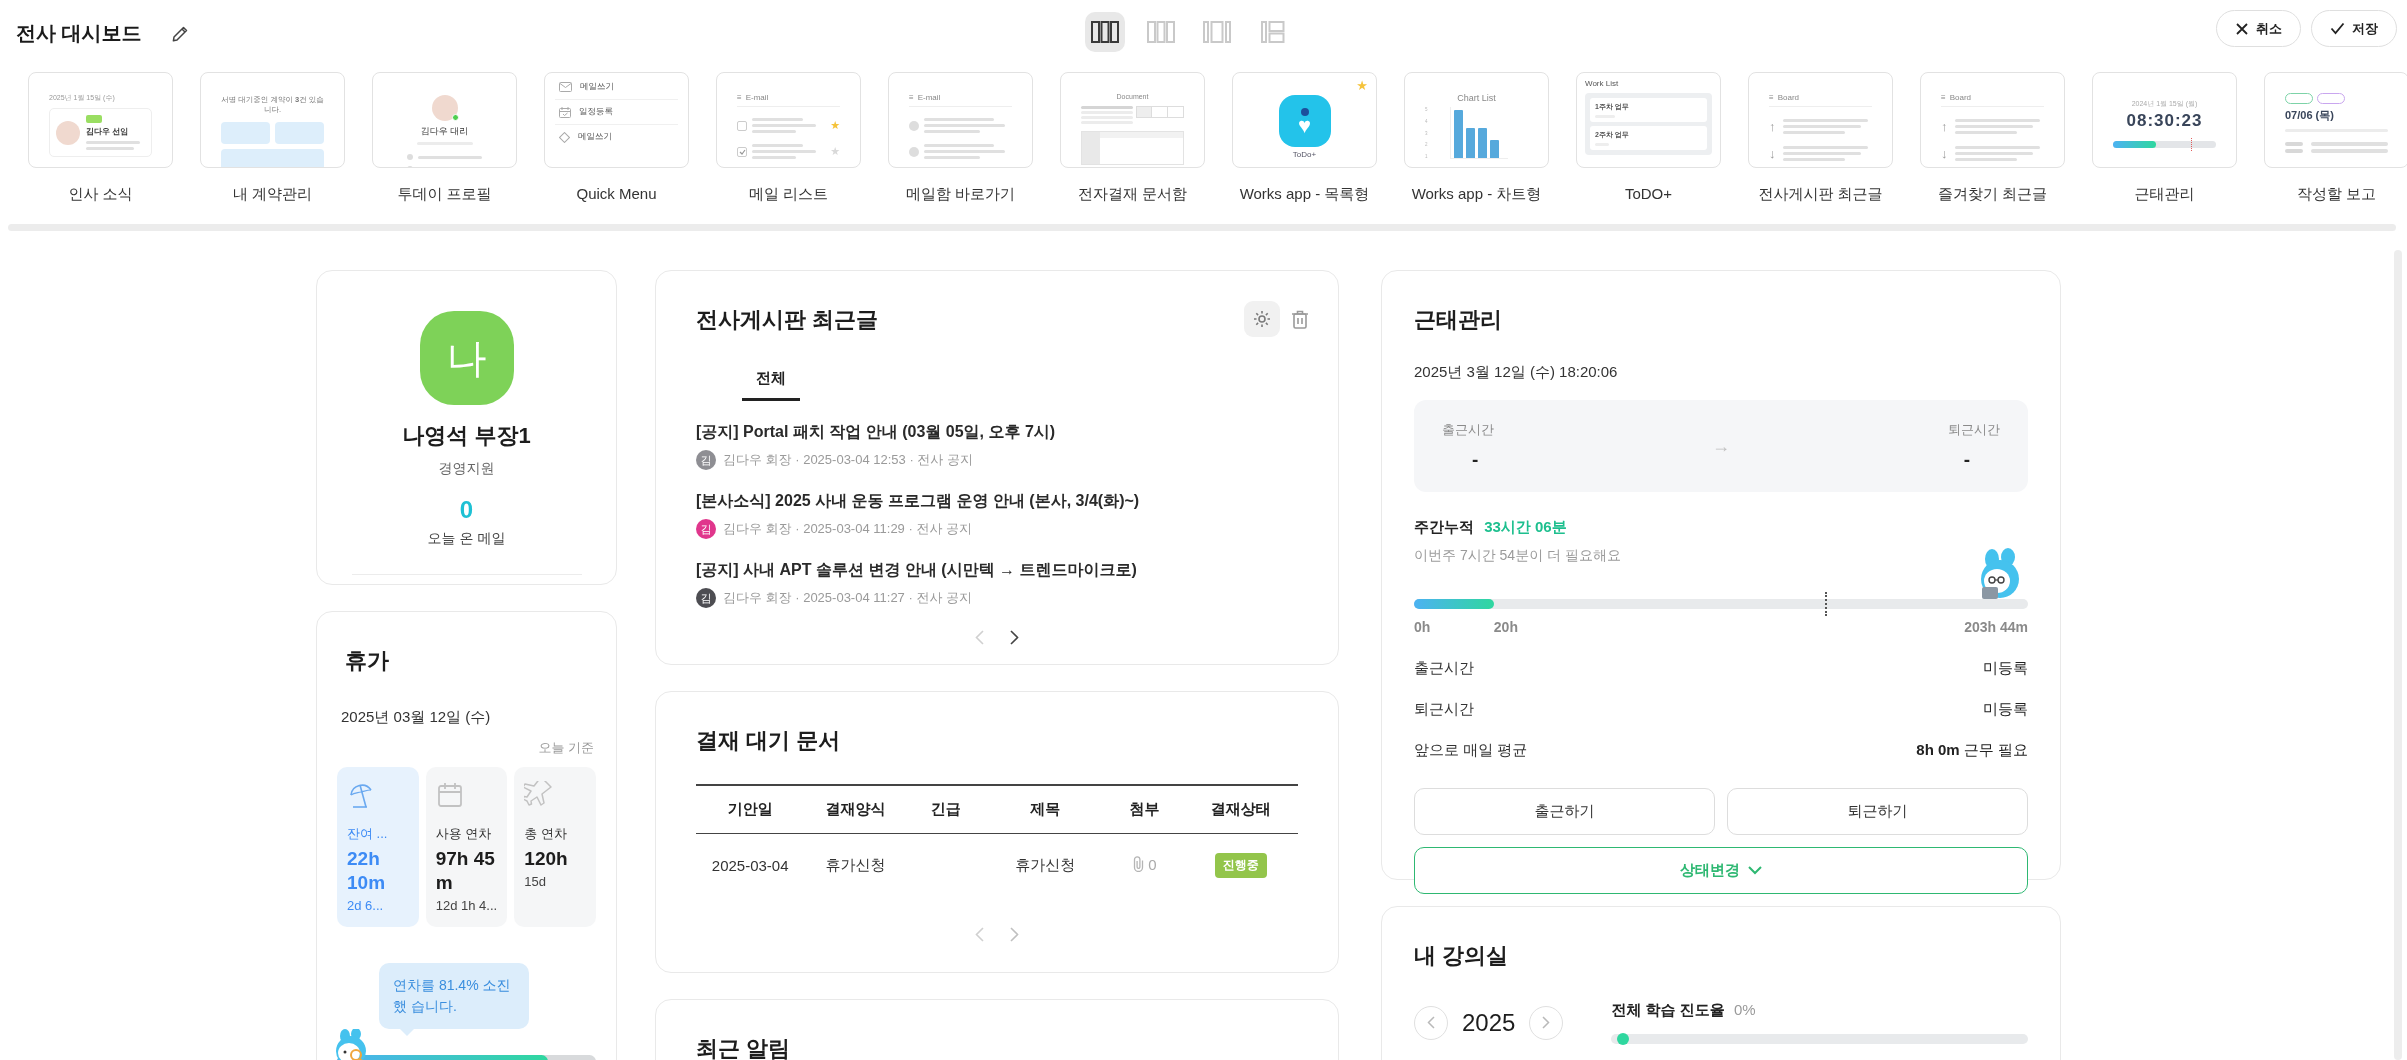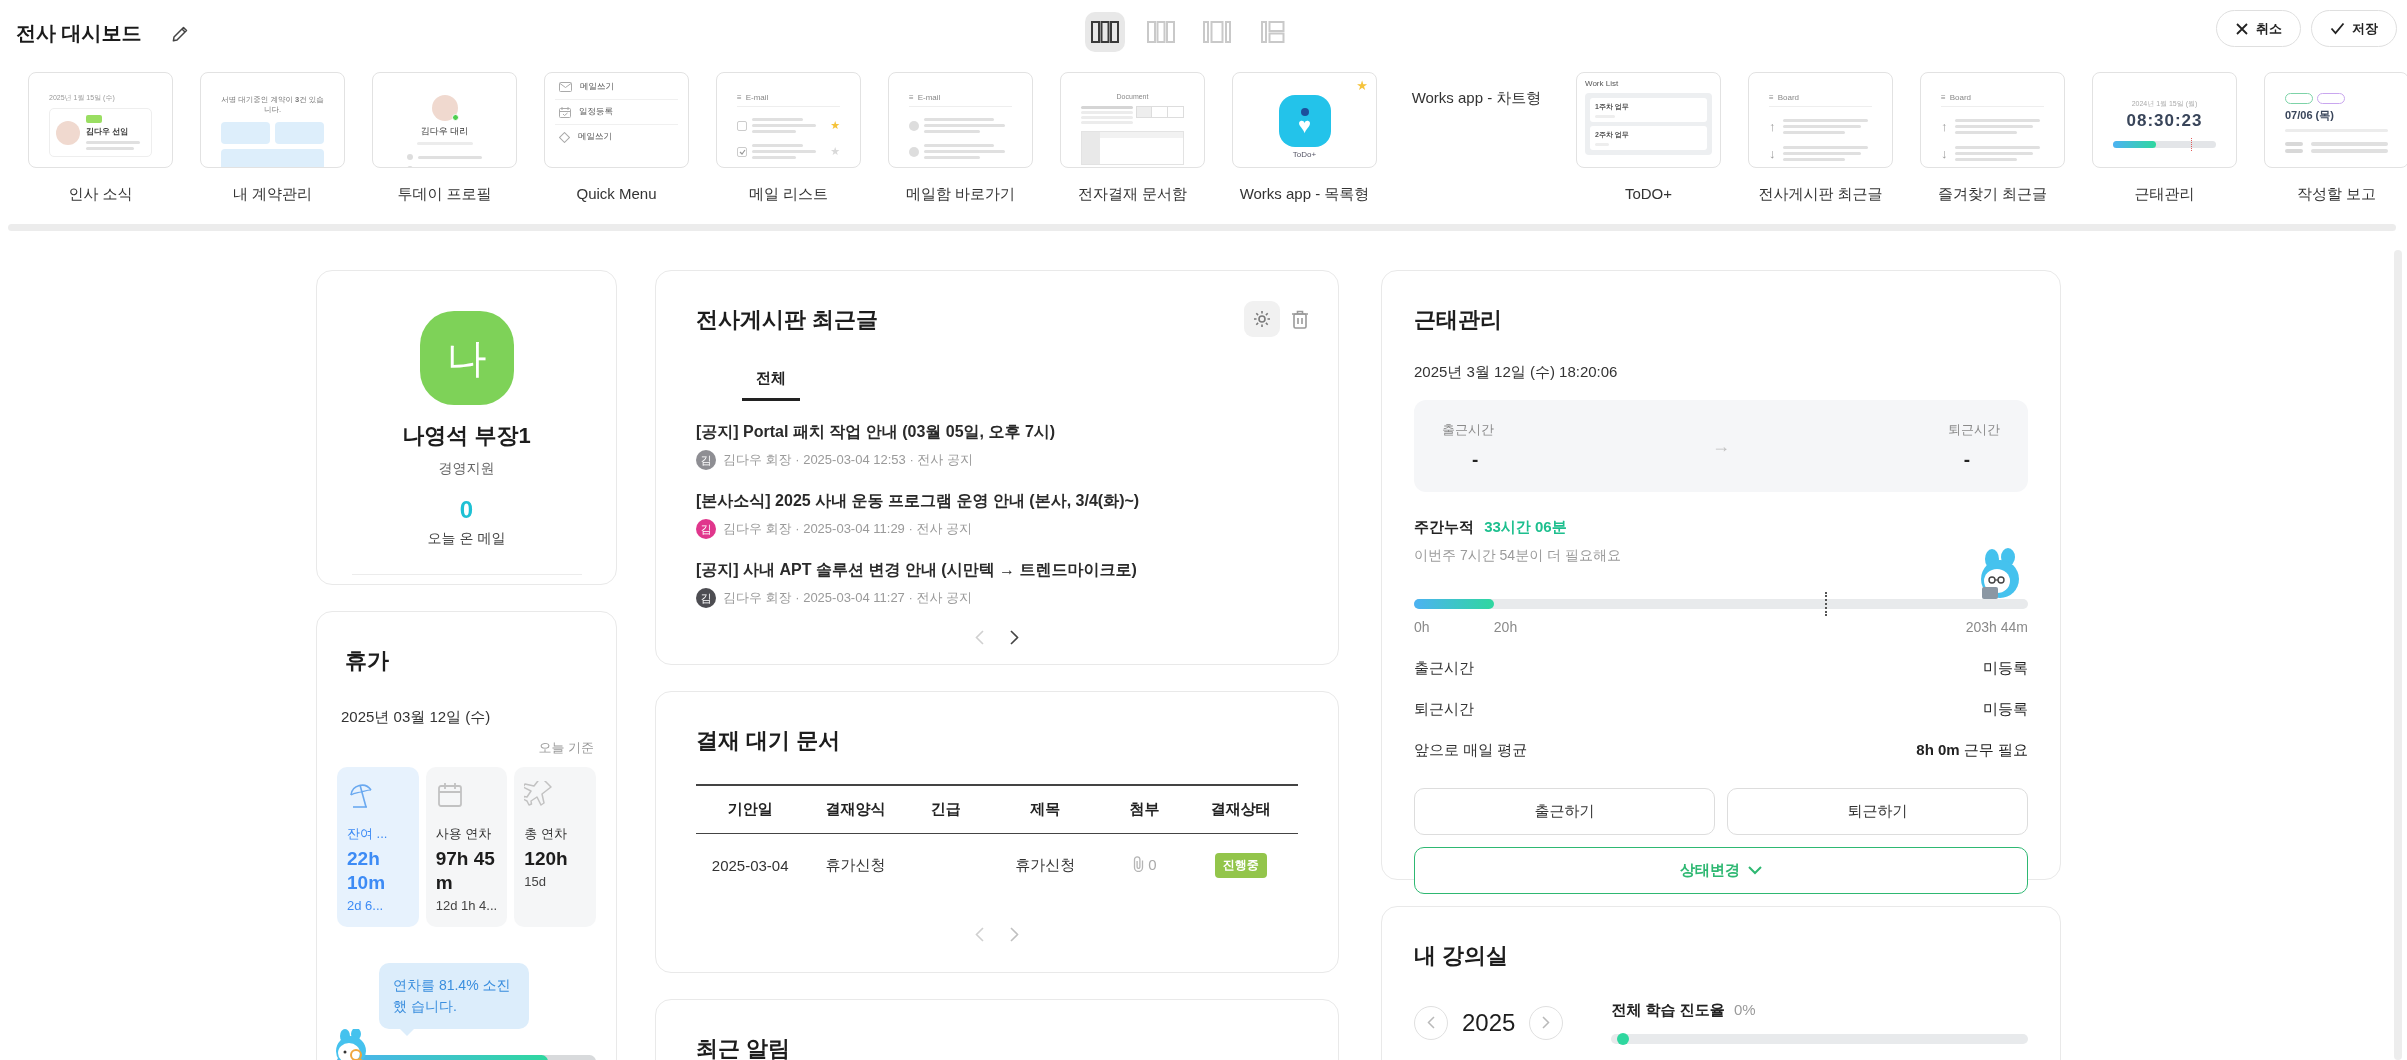--- a/index.html
+++ b/index.html
@@ -128,21 +128,21 @@
   .att-datetime { margin-top:28px; font-size:15px; color:#333; }
   .att-inout { margin-top:18px; background:#f5f6f8; border-radius:12px; height:92px; display:flex; align-items:center; justify-content:space-between; padding:0 28px; position:relative; }
   .att-inout .io { width:120px; }
   .io-label { font-size:13px; color:#8a8a8a; }
   .io-value { margin-top:10px; font-size:19px; font-weight:bold; color:#222; }
   .io-arrow { color:#c0c0c0; font-size:18px; }
   .att-weekly { margin-top:26px; font-size:15px; }
   .att-weekly .wl { font-weight:bold; color:#222; }
   .att-weekly .wv { font-weight:bold; color:#1dbf8e; margin-left:6px; }
   .att-hint { margin-top:10px; font-size:14px; color:#9a9a9a; }
-  .att-bar-wrap { position:relative; margin-top:34px; }
+  .att-bar-wrap { position:relative; margin-top:34px;font-weight:bold; }
   .att-track { height:10px; border-radius:6px; background:#e8eaec; }
   .att-fill { height:10px; border-radius:6px; background:linear-gradient(90deg,#4cb2f2,#2fd79f); }
   .att-marker { position:absolute; top:-7px; height:24px; border-left:2px dotted #555; }
   .att-scale { display:flex; margin-top:10px; font-size:14px; color:#8a8a8a; position:relative; height:18px; }
   .att-scale .s0 { position:absolute; left:0; } .att-scale .s1 { position:absolute; left:13%; } .att-scale .s2 { position:absolute; right:0; }
   .att-row { display:flex; justify-content:space-between; margin-top:22px; font-size:15px; }
   .att-row .rl { color:#333; } .att-row .rv { color:#222; }
   .att-row .rv b { font-weight:bold; }
   .att-btns { display:flex; gap:12px; margin-top:28px; }
   .att-btn { flex:1; height:47px; border:1px solid #ddd; border-radius:10px; background:#fff; font-size:15px; color:#333; cursor:pointer; }
@@ -417,20 +417,38 @@
           <div class="t-todo-sq">
             <div style="width:8px;height:8px;border-radius:50%;background:#1c4f9c"></div>
             <div style="font-size:22px;line-height:0.8;margin-top:1px">♥</div>
           </div>
           <div class="t-todo-label">ToDo+</div>
         </div>
         <div class="glabel">Works app - 목록형</div>
       </div>
 
       <div class="gcard">
+        <div class="gthumb">
+          <div style="text-align:center;font-size:9px;color:#888">Chart List</div>
+          <div style="display:flex;justify-content:center;gap:2px">
+            <div style="display:flex;flex-direction:column;justify-content:space-between;height:52px;margin-top:4px;font-size:4.5px;color:#bbb;text-align:right">
+              <span>5</span>
+              <span>4</span>
+              <span>3</span>
+              <span>2</span>
+              <span>1</span>
+            </div>
+            <div class="t-bars">
+              <div class="t-bar" style="height:48px"></div>
+              <div class="t-bar" style="height:30px"></div>
+              <div class="t-bar" style="height:30px"></div>
+              <div class="t-bar" style="height:18px"></div>
+            </div>
+          </div>
+        </div>
         <div class="glabel">Works app - 차트형</div>
       </div>
 
       <div class="gcard">
         <div class="gthumb" style="padding:6px 8px">
           <div style="font-size:8px;color:#555">Work List</div>
           <div class="t-worklist">
             <div class="t-task">
               <div class="t-task-title">1주차 업무</div>
               <div class="tline" style="width:20px;margin-top:3px;background:#eee"></div>

